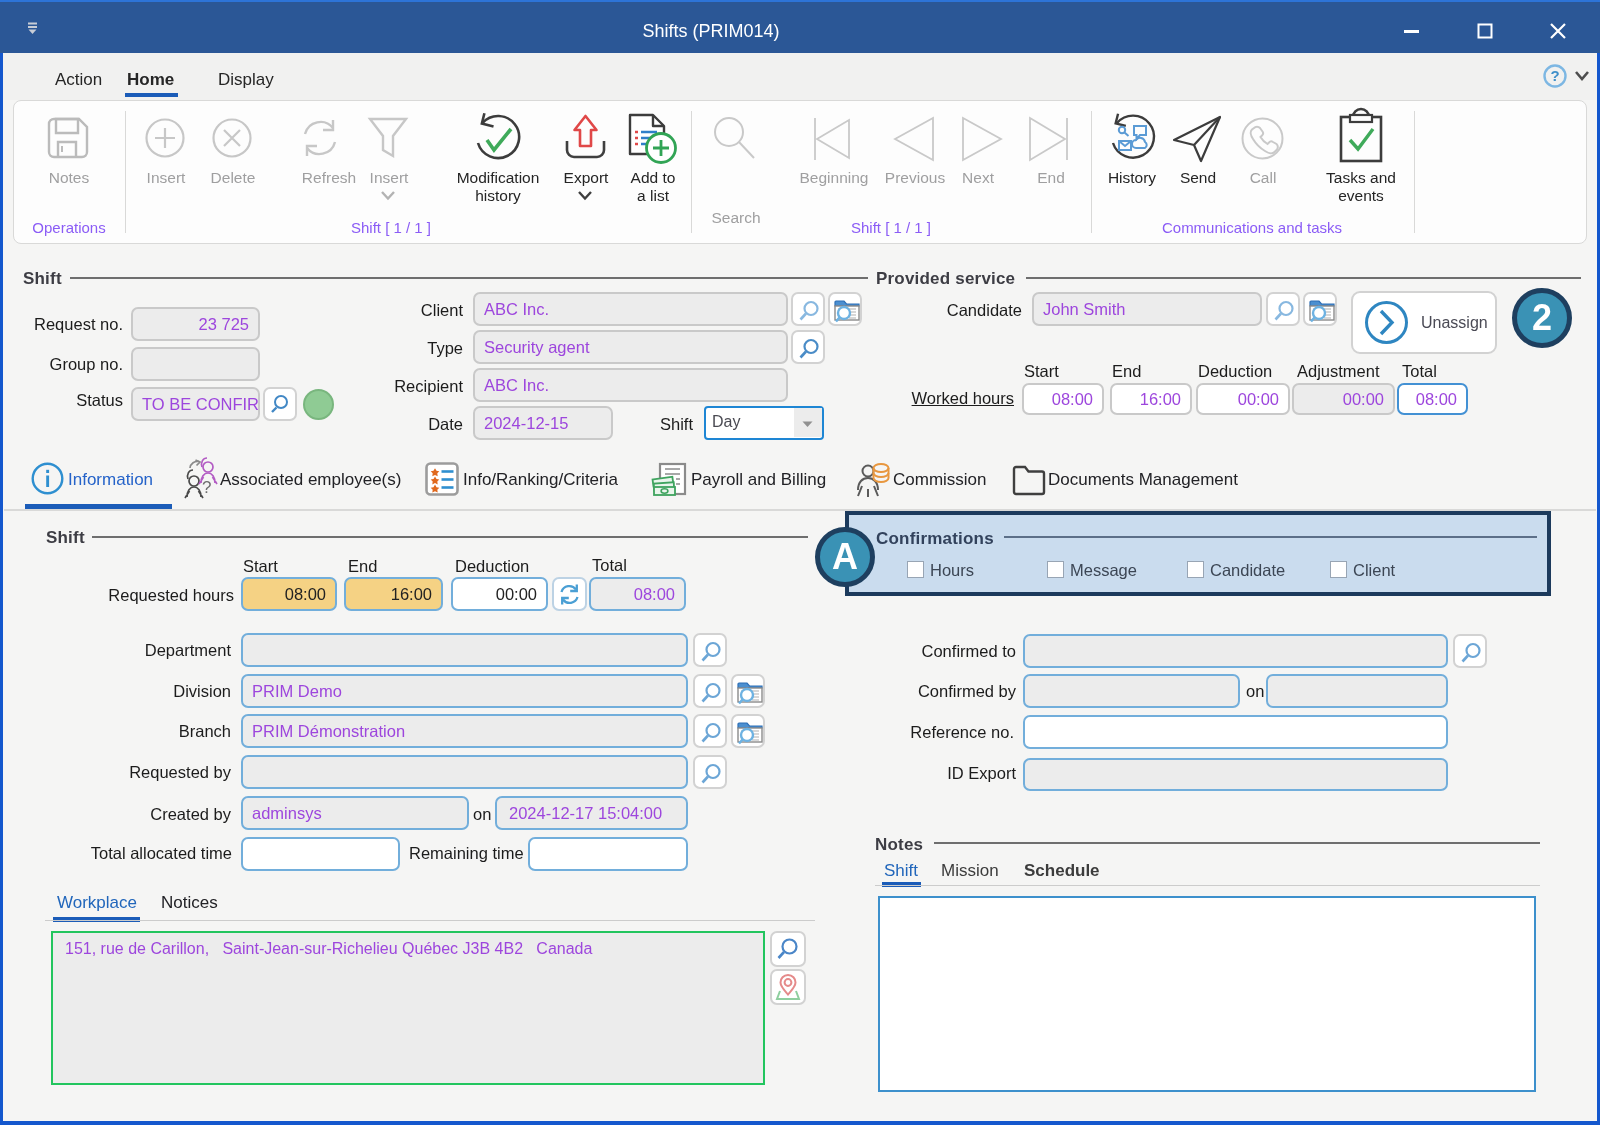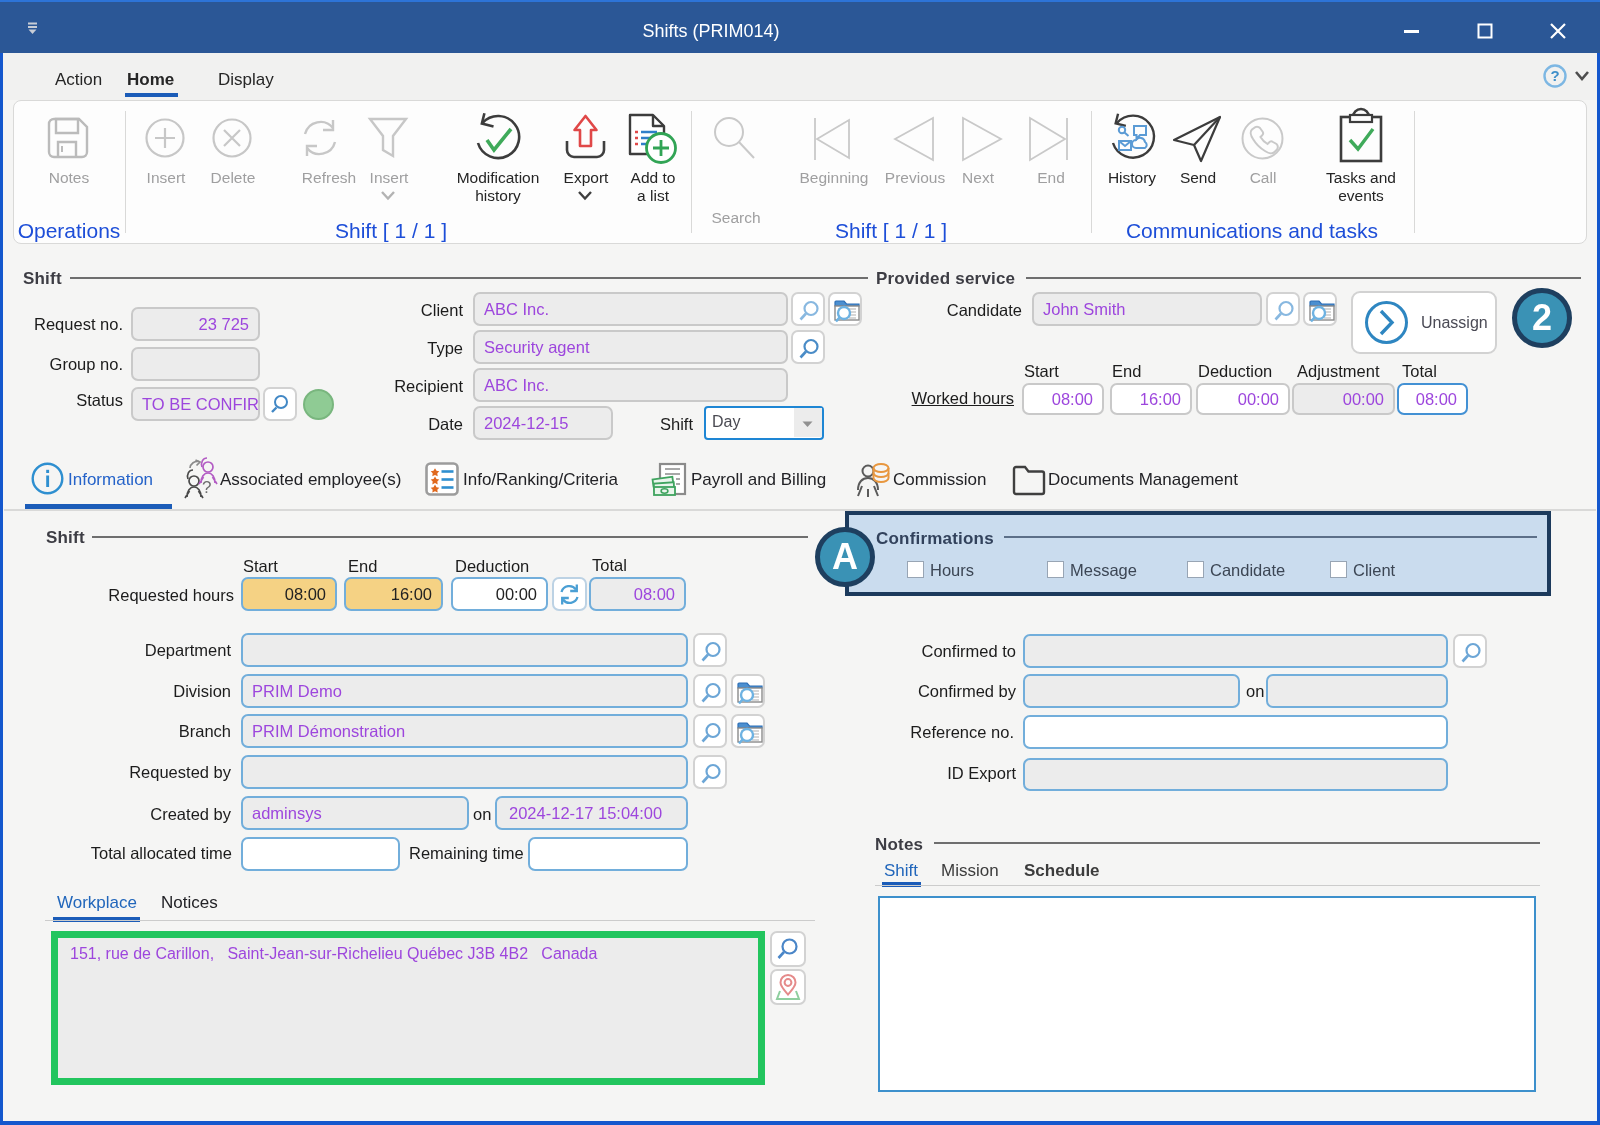--- a/index.html
+++ b/index.html
@@ -11,21 +11,21 @@
   #title { left:0; width:1422px; text-align:center; top:21px; color:#ffffff; font-size:18px; }
   #menubar { left:3px; top:53px; width:1594px; height:47px; background:#f1f1f0; }
   .menutab { top:70px; font-size:17px; color:#262626; }
   #borderL { left:0; top:53px; width:3px; height:1072px; background:#1457cd; }
   #borderR { left:1597px; top:53px; width:3px; height:1072px; background:#1457cd; }
   #borderB { left:0; top:1121px; width:1600px; height:4px; background:#1457cd; }
   #ribbon { left:13px; top:100px; width:1574px; height:144px; background:#fdfdfd; border:1px solid #d9d9d8; border-radius:8px; }
   .rsep { position:absolute; top:10px; width:1px; height:122px; background:#d9d9d8; }
   .rlabel { position:absolute; font-size:15.5px; color:#9f9fa0; text-align:center; white-space:nowrap; transform:translateX(-50%); }
   .rlabel.on { color:#252525; }
-  .rcap { position:absolute; top:118px; font-size:21px; color:#1d4ed8; text-align:center; white-space:nowrap; transform:translateX(-50%); }
+  .rcap { position:absolute; top:118px; font-size:15px; color:#8b5cf6; text-align:center; white-space:nowrap; transform:translateX(-50%); }
   
   .grplbl { font-size:17px; letter-spacing:0.2px; font-weight:bold; color:#3d3d44; white-space:nowrap; }
   .gline { height:2px; background:#6e6e6e; }
   .lbl { font-size:16.5px; color:#1c1c1c; white-space:nowrap; }
   .r { text-align:right; }
   .fld { position:absolute; background:#ececec; border:2px solid #c9c9c9; border-radius:7px; font-size:16.5px; color:#9d46dd; line-height:30px; padding:0 9px; white-space:nowrap; overflow:hidden; }
   .fld.white { background:#ffffff; }
   .fld.bblue { border-color:#72aedb; }
   .fld.tan { background:#f5d284; border-color:#72aedb; color:#222222; }
   .btn { position:absolute; background:#ffffff; border:2px solid #d2d2d2; border-radius:7px; }
@@ -347,21 +347,21 @@
 <div class="abs fld bblue" style="left:495px;top:796px;width:193px;height:34px;padding-left:12px;">2024-12-17 15:04:00</div>
 <div class="abs lbl r" style="left:32px;top:844px;width:200px;">Total allocated time</div>
 <div class="abs fld white bblue" style="left:241px;top:837px;width:159px;height:34px;"></div>
 <div class="abs lbl" style="left:409px;top:844px;">Remaining time</div>
 <div class="abs fld white bblue" style="left:528px;top:837px;width:160px;height:34px;"></div>
 
 <div class="abs tabtxt" style="left:57px;top:893px;color:#2166bb;">Workplace</div>
 <div class="abs tabtxt" style="left:161px;top:893px;">Notices</div>
 <div class="abs" style="left:53px;top:917px;width:87px;height:5px;background:#1b5cb8;"></div>
 <div class="abs" style="left:45px;top:920px;width:770px;height:1px;background:#cccccc;"></div>
-<div class="abs" style="left:51px;top:931px;width:714px;height:154px;background:#ececec;border:7px solid #22c55e;">
+<div class="abs" style="left:51px;top:931px;width:714px;height:154px;background:#ececec;border:2px solid #22c55e;">
   <span style="position:absolute;left:12px;top:7px;font-size:16px;color:#9d46dd;">151, rue de Carillon, &nbsp;&nbsp;Saint-Jean-sur-Richelieu Québec J3B 4B2 &nbsp;&nbsp;Canada</span>
 </div>
 <div class="abs btn" style="left:770px;top:931px;width:36px;height:36px;"></div>
 <svg class="abs" style="left:777px;top:938px" width="22" height="22" viewBox="0 0 22 22">
   <circle cx="12.5" cy="8.5" r="7" fill="none" stroke="#4a86c8" stroke-width="2.2"></circle>
   <path d="M7 14 L1.5 20" stroke="#4a86c8" stroke-width="2.6"></path>
 </svg>
 <div class="abs btn" style="left:770px;top:969px;width:36px;height:36px;"></div>
 <svg class="abs" style="left:775px;top:973px" width="26" height="28" viewBox="0 0 26 28">
   <path d="M5 18 L2 26 L24 26 L21 18" fill="none" stroke="#8fcf9f" stroke-width="2"></path>

